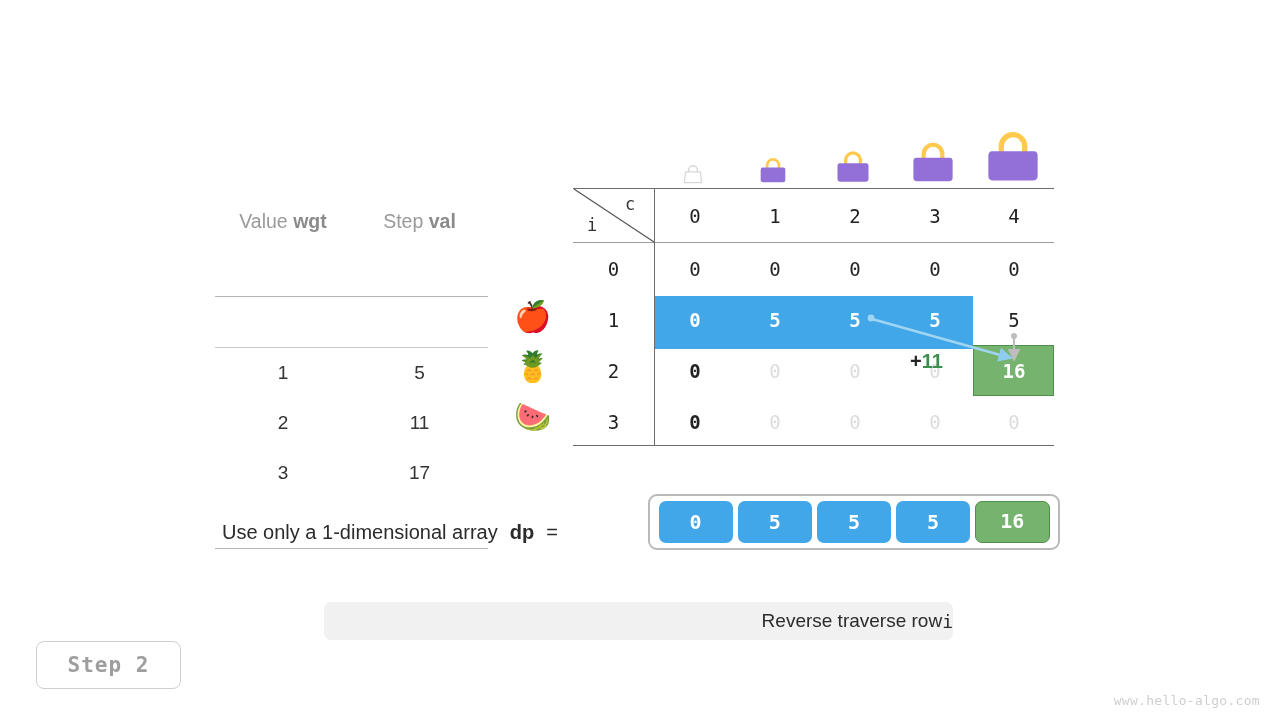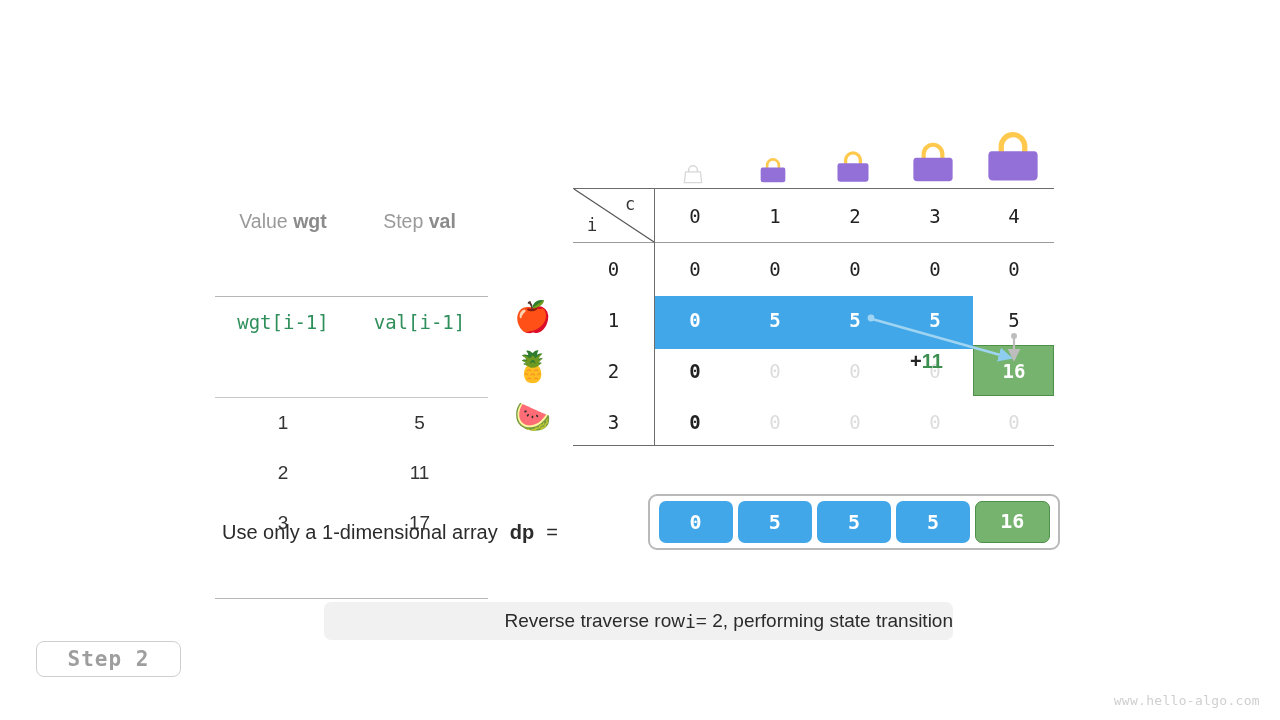--- a/index.html
+++ b/index.html
@@ -297,21 +297,21 @@
     white-space: nowrap;
   }
   #caption .mono { font-family: "DejaVu Sans Mono", monospace; font-size: 18px; }
 
   
   #step-badge {
     position: absolute;
     left: 36px;
     top: 641px;
     width: 145px;
-    height: 36px;
+    height: 48px;
     border: 1.4px solid #cfcfcf;
     border-radius: 8px;
     box-sizing: border-box;
     display: flex;
     align-items: center;
     justify-content: center;
     font-family: "DejaVu Sans Mono", monospace;
     font-size: 21px;
     font-weight: bold;
     letter-spacing: 1px;
@@ -341,24 +341,20 @@
         <b>wgt</b>
       </td>
       <td class="col-v">
         <span>Step</span>
         <b>val</b>
       </td>
     </tr>
     <tr class="rule-row">
           <td colspan="2"></td>
         </tr>
-    <tr class="code-row">
-      <td>wgt[i-1]</td>
-      <td class="vcol">val[i-1]</td>
-    </tr>
     <tr class="rule-row-light">
           <td colspan="2"></td>
         </tr>
     <tr class="num-row">
       <td>1</td>
       <td>5</td>
     </tr>
     <tr class="num-row">
       <td>2</td>
       <td>11</td>
@@ -487,18 +483,17 @@
   <div class="dp1d-cell">0</div>
   <div class="dp1d-cell">5</div>
   <div class="dp1d-cell">5</div>
   <div class="dp1d-cell">5</div>
   <div class="dp1d-cell green">16</div>
 </div>
 
 <div id="caption">
   <span>Reverse traverse row </span>
     <span class="mono">i</span>
-    <span> = 2, performing state transition</span>
 </div>
 
 <div id="step-badge">Step 2</div>
 
 <div id="watermark">www.hello-algo.com</div>
 
 </body></html>

